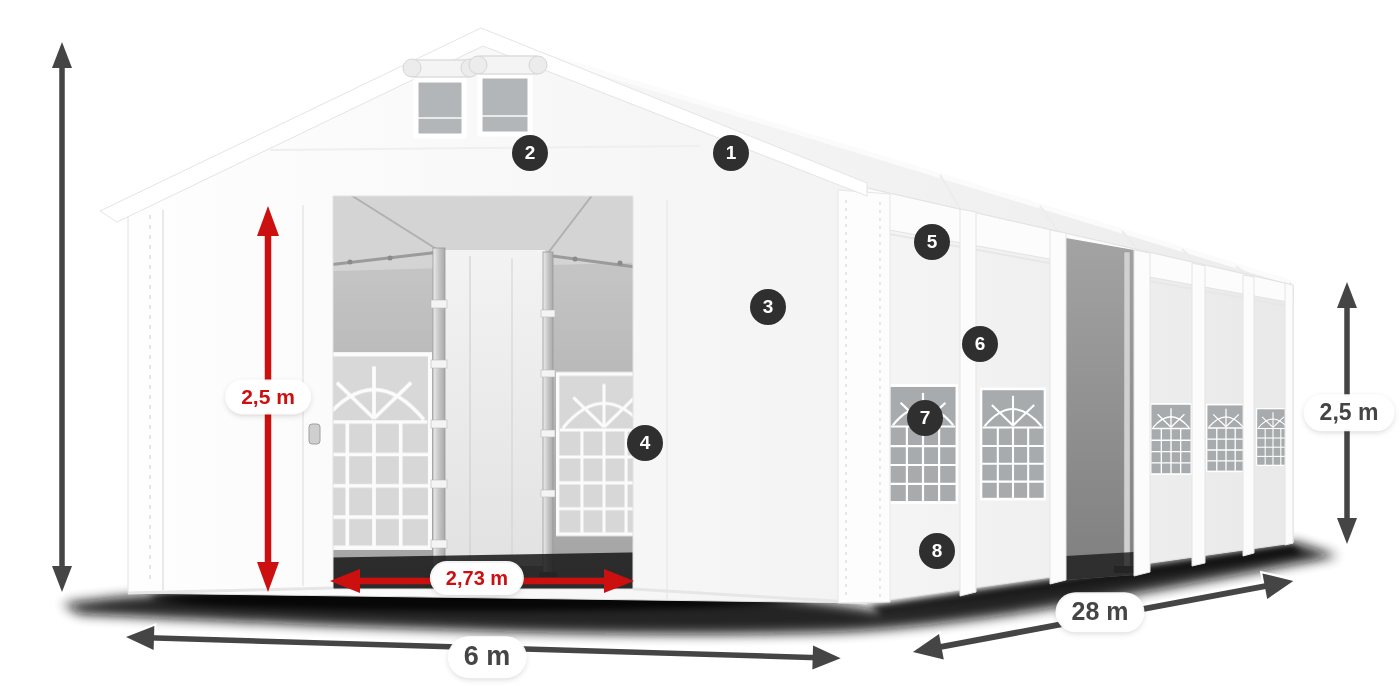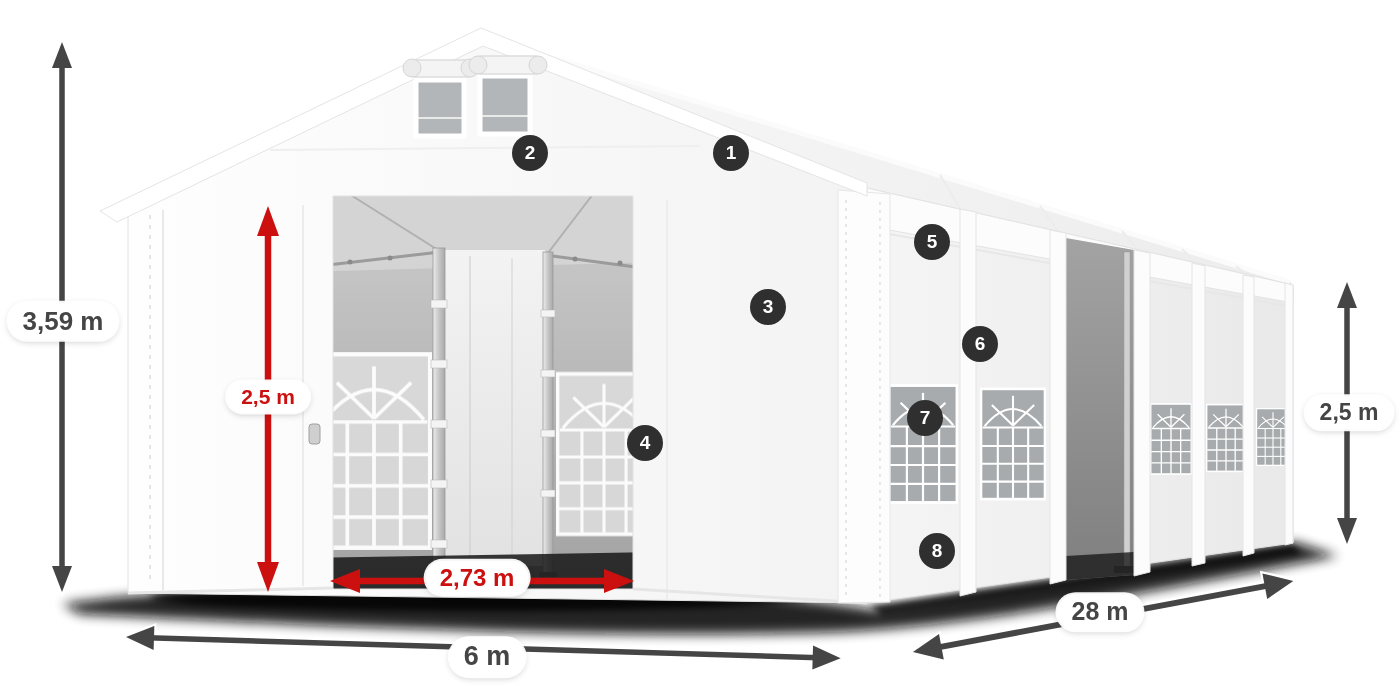--- a/index.html
+++ b/index.html
@@ -17,21 +17,21 @@
   #stage svg{position:absolute;left:0;top:0;}
   .pill{
     position:absolute;transform:translate(-50%,-50%);
     background:var(--pill-bg);border-radius:22px;
     padding:4px 14px;font-weight:bold;white-space:nowrap;line-height:1.1;
     box-shadow:0 0 0 2px rgba(255,255,255,.95), 0 2px 7px rgba(0,0,0,.22);
     z-index:30;
   }
   .pill.dark{color:var(--dimension-dark);}
   .pill.red{color:var(--accent-red);}
-  .f21{font-size:21px;} .f23{font-size:23px;} .f24{font-size:24px;}
+  .f21{font-size:21px;} .f23{font-size:23px;} .f24{font-size:20px;}
   .f26{font-size:26px;} .f27{font-size:27px;} .f28{font-size:25px;}
   .callout{
     position:absolute;width:36px;height:36px;border-radius:50%;
     background:var(--callout-bg);color:var(--callout-text);
     display:flex;align-items:center;justify-content:center;
     font-weight:bold;font-size:19px;transform:translate(-50%,-50%);
     cursor:pointer;z-index:40;user-select:none;
   }
   .arr-dark{stroke:var(--dimension-dark);}
   .arr-dark-f{fill:var(--dimension-dark);}
@@ -277,21 +277,20 @@
   <g>
     <line x1="1347" y1="292" x2="1347" y2="534" class="cas" stroke-width="10"></line>
     <polygon points="1347,276 1333,312 1361,312" class="cas-f"></polygon>
     <polygon points="1347,550 1333,514 1361,514" class="cas-f"></polygon>
     <line x1="1347" y1="300" x2="1347" y2="526" class="arr-dark" stroke-width="5.5"></line>
     <polygon points="1347,282 1337,308 1357,308" class="arr-dark-f"></polygon>
     <polygon points="1347,544 1337,518 1357,518" class="arr-dark-f"></polygon>
   </g>
 </svg>
 
-<div class="pill dark f26" style="left: 63px; top: 321px;">3,59 m</div>
 <div class="pill red f21" style="left: 268px; top: 397px;">2,5 m</div>
 <div class="pill red f24" style="left: 477px; top: 578px;">2,73 m</div>
 <div class="pill dark f27" style="left: 487px; top: 657px;">6 m</div>
 <div class="pill dark f28" style="left: 1100px; top: 612px;">28 m</div>
 <div class="pill dark f23" style="left: 1349px; top: 413px;">2,5 m</div>
 
 <div class="callout" style="left: 731px; top: 153px;">1</div>
 <div class="callout" style="left: 530px; top: 153px;">2</div>
 <div class="callout" style="left: 768px; top: 307px;">3</div>
 <div class="callout" style="left: 645px; top: 443px;">4</div>

